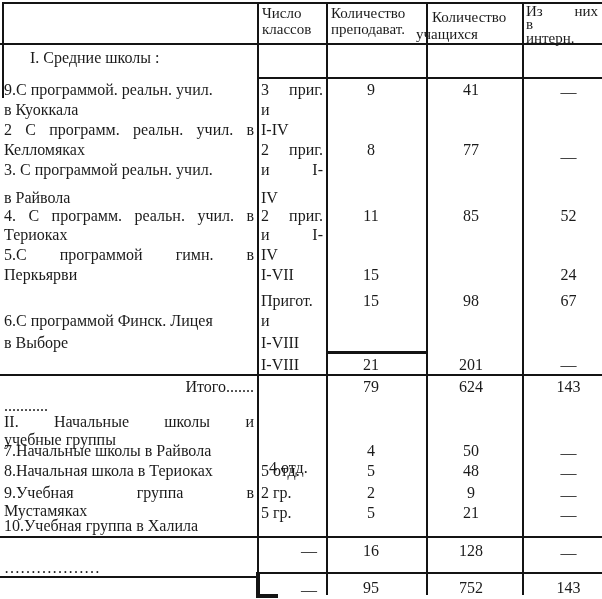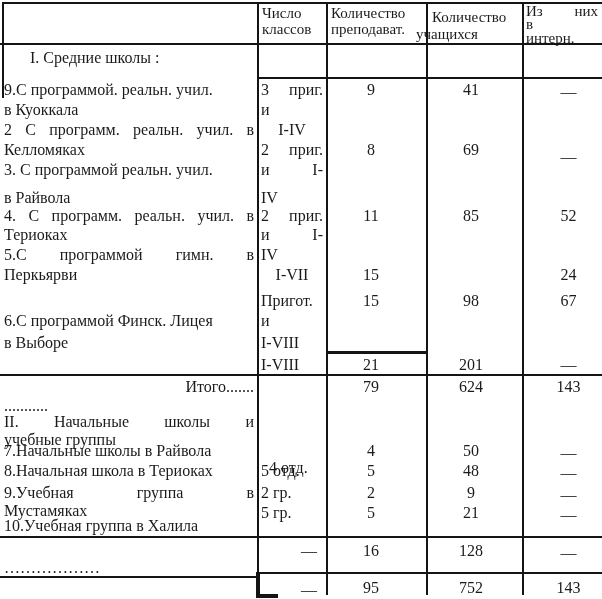--- a/index.html
+++ b/index.html
@@ -10,21 +10,21 @@
   .ln { position:absolute; background:#141414; }
   .t  { position:absolute; font-size:16px; line-height:19px; white-space:nowrap; }
   .hd { position:absolute; font-size:15px; line-height:15px; white-space:nowrap; }
   .c1 { left:4px;   width:250px; }
   .c2 { left:261px; width:62px; }
   .c3 { left:327px; width:100px; text-align:center; padding-right:12px; box-sizing:border-box; }
   .c4 { left:427px; width:104px;  text-align:center; padding-right:16px; box-sizing:border-box; }
   .c5 { left:523px; width:79px;  text-align:center; padding-left:12px;  box-sizing:border-box; }
   .j  { text-align:justify; text-align-last:justify; white-space:normal; }
   .r  { text-align:right; }
-  .ctr{ text-align:center; }
+  .ctr{ text-align:left; }
   .ind{ padding-left:8px; box-sizing:border-box; }
 </style>
 </head>
 <body>
 
 <div class="page">
 
   <div class="ln" style="left:2px;top:2px;width:600px;height:2px"></div>
   <div class="ln" style="left:0;top:43px;width:602px;height:2px"></div>
   <div class="ln" style="left:257px;top:77px;width:345px;height:2px"></div>
@@ -86,21 +86,21 @@
   <div class="t c2" style="top:355px">I-VIII</div>
 
   <div class="t c3" style="top:80px">9</div>
   <div class="t c3" style="top:140px">8</div>
   <div class="t c3" style="top:206px">11</div>
   <div class="t c3" style="top:265px">15</div>
   <div class="t c3" style="top:291px">15</div>
   <div class="t c3" style="top:355px">21</div>
 
   <div class="t c4" style="top:80px">41</div>
-  <div class="t c4" style="top:140px">69</div>
+  <div class="t c4" style="top:140px">77</div>
   <div class="t c4" style="top:206px">85</div>
   <div class="t c4" style="top:291px">98</div>
   <div class="t c4" style="top:355px">201</div>
 
   <div class="t c5" style="top:82px">—</div>
   <div class="t c5" style="top:147px">—</div>
   <div class="t c5" style="top:206px">52</div>
   <div class="t c5" style="top:265px">24</div>
   <div class="t c5" style="top:291px">67</div>
   <div class="t c5" style="top:355px">—</div>

